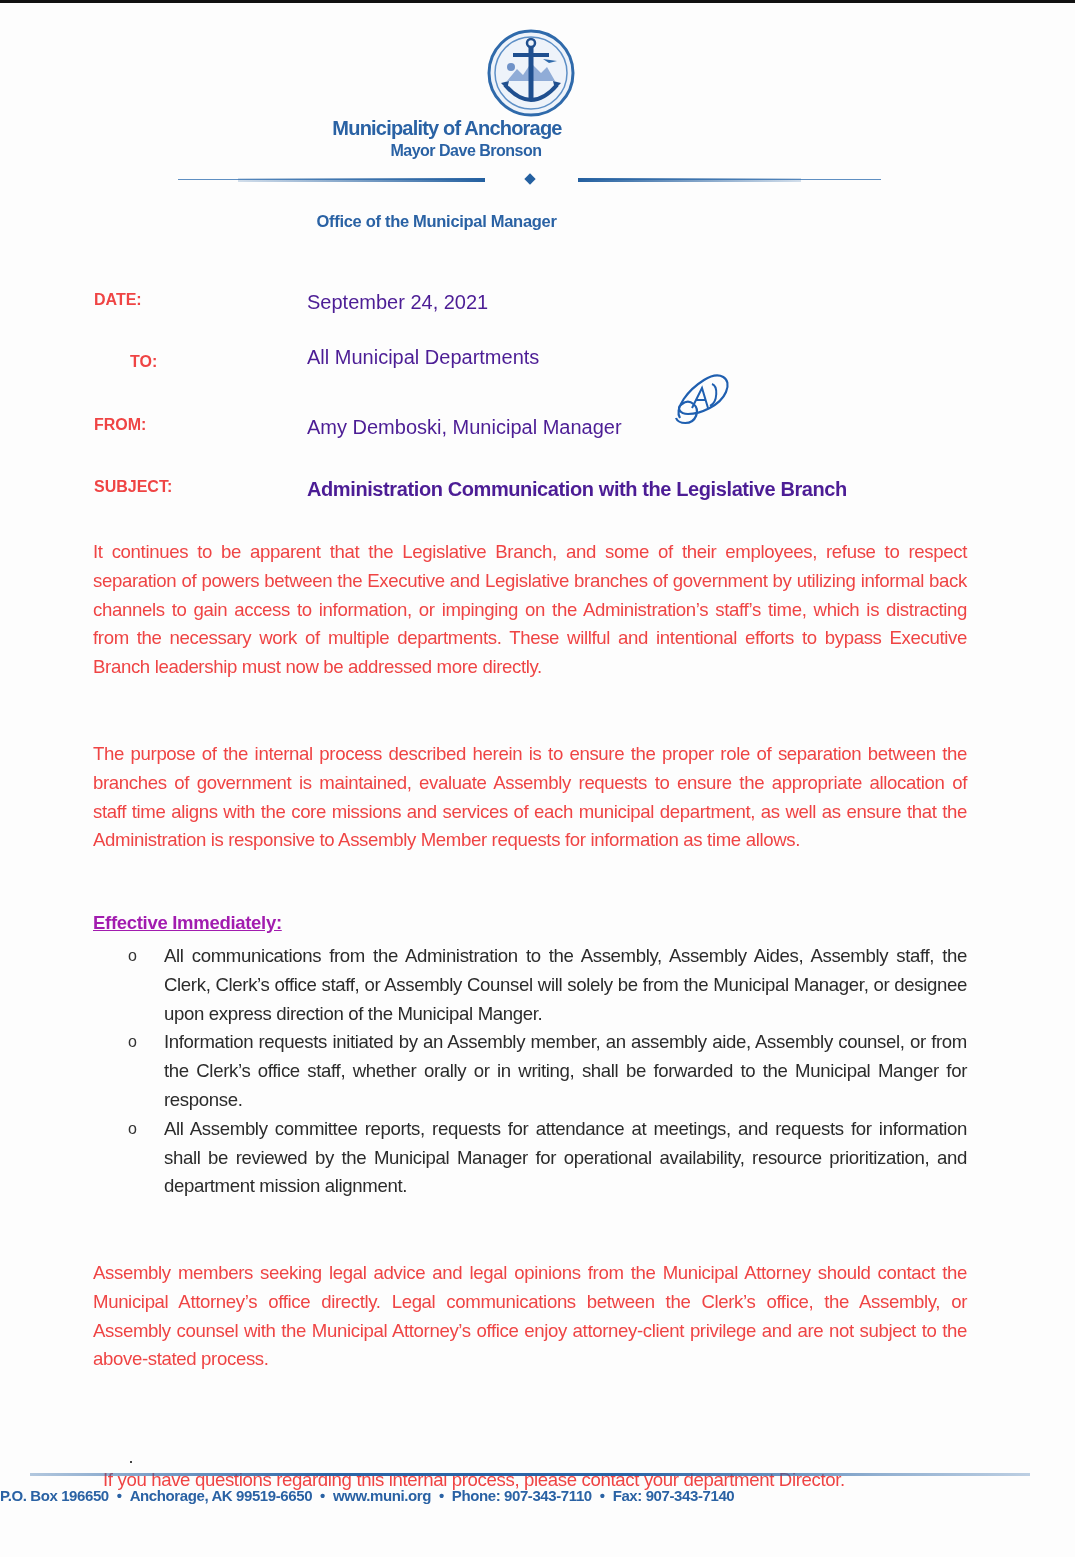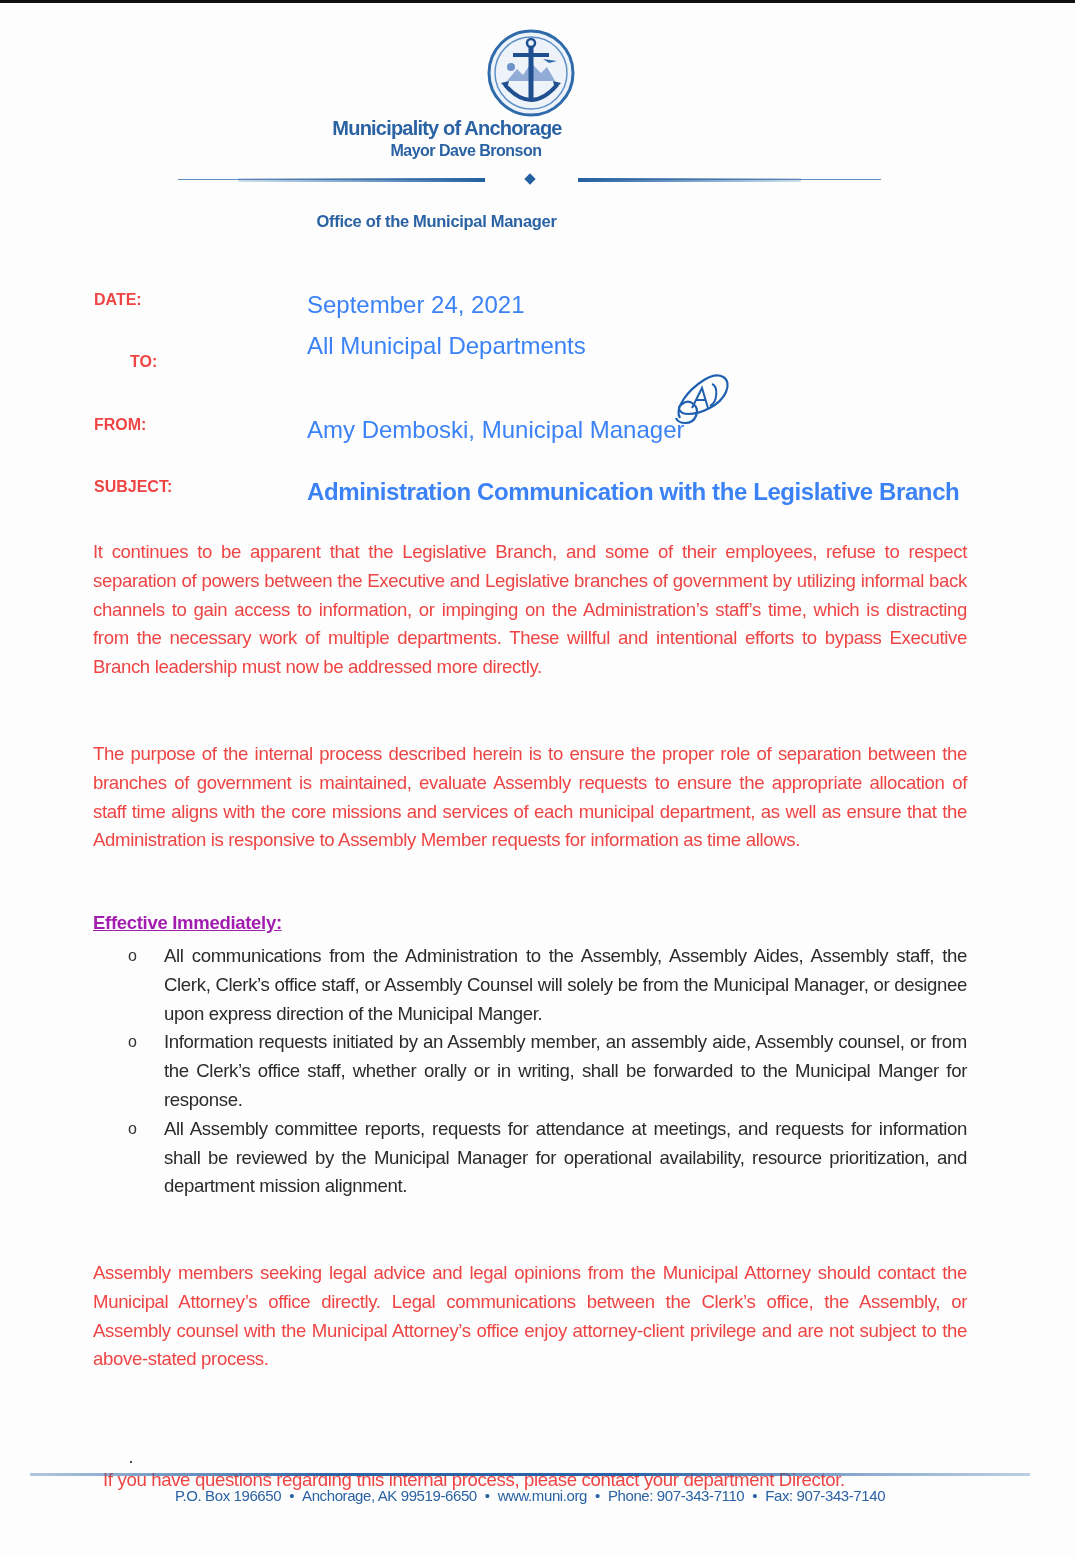--- a/index.html
+++ b/index.html
@@ -28,41 +28,41 @@
     background: linear-gradient(to right, rgba(36,96,160,0.2), #2460a0); }
   .rule-right::after { content: ""; position: absolute; left: 0; right: 80px; top: 0; height: 4px;
     background: linear-gradient(to right, #2460a0, rgba(36,96,160,0.2)); }
   .diamond { position: absolute; left: 526px; top: 175px; width: 8px; height: 8px;
     background: #2460a0; transform: rotate(45deg); }
   .office {
     position: absolute; left: 0; width: 873px; top: 212px; text-align: center;
     color: #2a62a4; font-weight: bold; font-size: 16.5px; letter-spacing: -0.3px;
   }
   .field-label { position: absolute; left: 94px; font-weight: bold; font-size: 16px; color: #ef4444; }
-  .field-value { position: absolute; left: 307px; font-size: 24px; color: #3b82f6; }
+  .field-value { position: absolute; left: 307px; font-size: 20px; color: #4c1d95; }
   .field-value.bold { font-weight: bold; letter-spacing: -0.4px; }
   .signature { position: absolute; left: 670px; top: 368px; width: 64px; height: 62px; }
   .para {
     position: absolute; left: 93px; width: 874px; font-size: 18.6px; line-height: 28.8px;
     text-align: justify; color: #ef4444; letter-spacing: -0.35px;
   }
   .heading-u {
     position: absolute; left: 93px; top: 912px; font-weight: bold; font-size: 18.5px;
     text-decoration: underline; color: #a21caf; letter-spacing: -0.3px;
   }
   .bullet-list { position: absolute; left: 128px; top: 942px; width: 839px; margin: 0; padding: 0; list-style: none; }
   .bullet-item { position: relative; padding-left: 36px; font-size: 18.6px; line-height: 28.8px;
     text-align: justify; color: #2b2b2b; letter-spacing: -0.35px; }
   .bullet-glyph { position: absolute; left: 0; top: 0; font-size: 16px; color: #333; }
   .footer-rule { position: absolute; left: 30px; top: 1473px; width: 1000px; height: 3px;
     background: linear-gradient(to right, rgba(40,100,165,0.35) 0%, #2a64a6 30%, #2a64a6 60%, rgba(40,100,165,0.5) 85%, rgba(40,100,165,0.3) 100%); }
   .footer-dot { position: absolute; left: 130px; top: 1461px; width: 2px; height: 2px; background: #444; }
   .footer {
-    position: absolute; left: 0; width: 1060px; top: 1487px; text-align: center;
-    color: #2a62a4; font-size: 15px; font-weight: normal; letter-spacing: -0.4px; white-space: pre;
+    position: absolute; left: 0; width: 1060px; top: 1487px; 
+    color: #2a62a4; font-size: 15px; font-weight: bold; letter-spacing: -0.4px; white-space: pre;
   }
   .footer .sep { margin: 0 8px; }
 </style>
 </head>
 <body>
 
 <div class="topbar"></div>
 
 <svg class="logo" viewBox="0 0 88 88">
   <circle cx="44" cy="44" r="42" fill="#eef3fa" stroke="#2f6aab" stroke-width="3"></circle>
@@ -80,21 +80,21 @@
 <div class="mayor">Mayor Dave Bronson</div>
 <div class="rule-left"></div>
 <div class="diamond"></div>
 <div class="rule-right"></div>
 <div class="office">Office of the Municipal Manager</div>
 
 <div class="field-label" style="top:291px;">DATE:</div>
 <div class="field-value" style="top:291px;">September 24, 2021</div>
 
 <div class="field-label" style="top:353px;margin-left:36px;">TO:</div>
-<div class="field-value" style="top:332px;">All Municipal Departments</div>
+<div class="field-value" style="top:346px;">All Municipal Departments</div>
 
 <div class="field-label" style="top:416px;">FROM:</div>
 <div class="field-value" style="top:416px;">Amy Demboski, Municipal Manager</div>
 
 <svg class="signature" viewBox="0 0 64 62">
   <path d="M10 50 C4 40 18 22 34 12 C50 2 62 10 56 24 C50 38 30 46 18 46 C10 46 6 40 12 36 C20 30 30 38 26 48 C22 58 8 56 6 50" fill="none" stroke="#1f5fb0" stroke-width="2.2"></path>
   <path d="M22 40 L32 20 L38 40 M26 32 L36 32" fill="none" stroke="#1f5fb0" stroke-width="2"></path>
   <path d="M42 16 C48 18 48 34 40 38" fill="none" stroke="#1f5fb0" stroke-width="2"></path>
 </svg>
 

